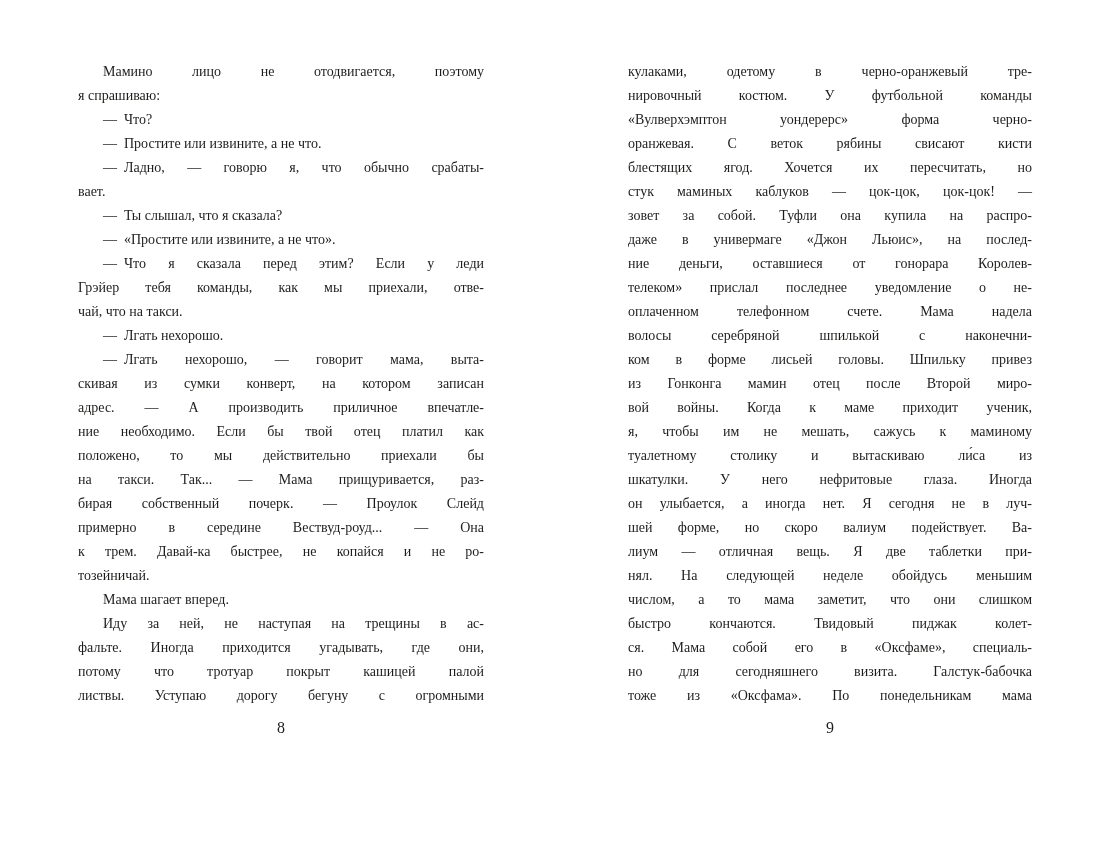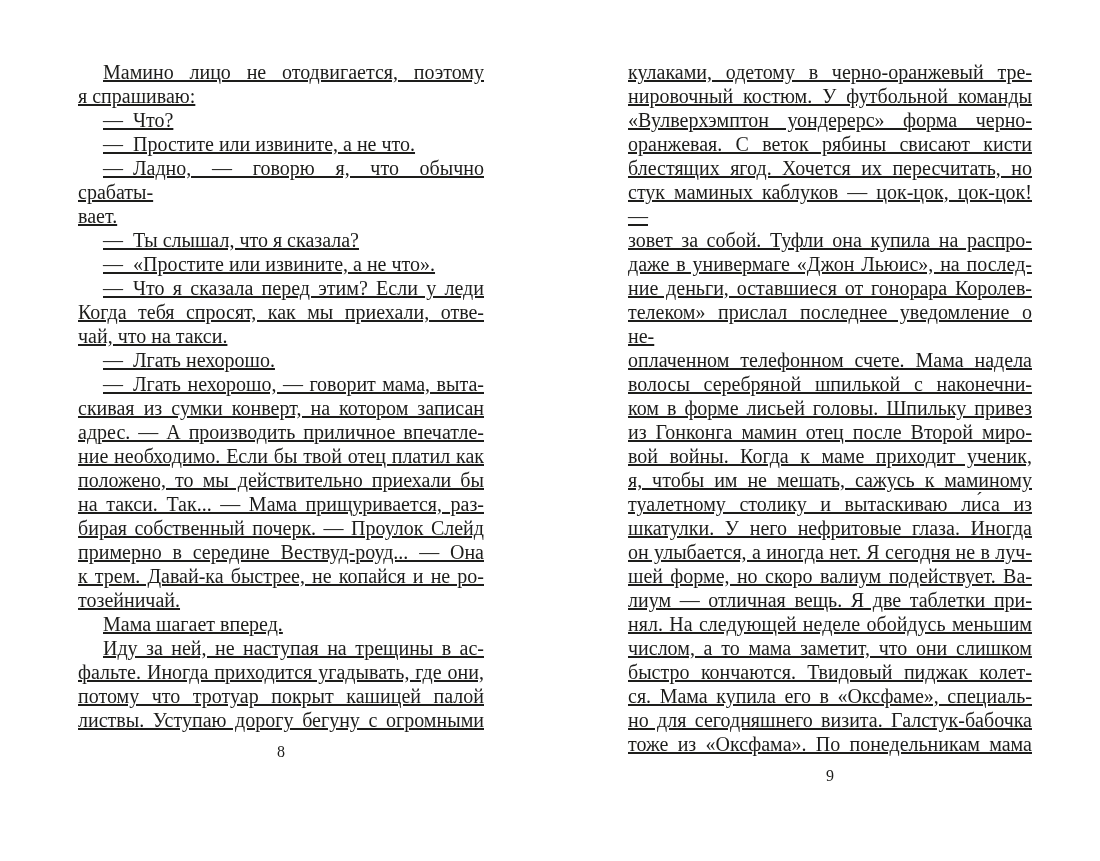--- a/index.html
+++ b/index.html
@@ -16,26 +16,25 @@
     color: #1d1d1b;
     overflow: hidden;
   }
   .page-col {
     position: absolute;
     top: 60px;
   }
   #left-col  { left: 78px;  width: 406px; }
   #right-col { left: 618px; width: 404px; margin-left: 10px; }
   .ln {
-    font-size: 20px;
+    font-size: 14px;
     line-height: 24px;
     text-align: justify;
     text-align-last: justify;
     white-space: normal;
-    text-decoration: underline;
   }
   .ln.end { text-align-last: left; }
   .ln.ind { text-indent: 25px; }
   .folio {
     margin-top: 10px;
     text-align: center;
     font-size: 16px;
     line-height: 20px;
   }
 </style>
@@ -47,21 +46,21 @@
     <div>
         <div class="ln ind">Мамино лицо не отодвигается, поэтому</div>
         <div class="ln end">я спрашиваю:</div>
         <div class="ln ind end">— Что?</div>
         <div class="ln ind end">— Простите или извините, а не что.</div>
         <div class="ln ind">— Ладно, — говорю я, что обычно срабаты-</div>
         <div class="ln end">вает.</div>
         <div class="ln ind end">— Ты слышал, что я сказала?</div>
         <div class="ln ind end">— «Простите или извините, а не что».</div>
         <div class="ln ind">— Что я сказала перед этим? Если у леди</div>
-        <div class="ln">Когда тебя спросят, как мы приехали, отве-</div>
+        <div class="ln">Грэйер тебя команды, как мы приехали, отве-</div>
         <div class="ln end">чай, что на такси.</div>
         <div class="ln ind end">— Лгать нехорошо.</div>
         <div class="ln ind">— Лгать нехорошо, — говорит мама, выта-</div>
         <div class="ln">скивая из сумки конверт, на котором записан</div>
         <div class="ln">адрес. — А производить приличное впечатле-</div>
         <div class="ln">ние необходимо. Если бы твой отец платил как</div>
         <div class="ln">положено, то мы действительно приехали бы</div>
         <div class="ln">на такси. Так... — Мама прищуривается, раз-</div>
         <div class="ln">бирая собственный почерк. — Проулок Слейд</div>
         <div class="ln">примерно в середине Вествуд-роуд... — Она</div>
@@ -95,19 +94,19 @@
         <div class="ln">вой войны. Когда к маме приходит ученик,</div>
         <div class="ln">я, чтобы им не мешать, сажусь к маминому</div>
         <div class="ln">туалетному столику и вытаскиваю ли́са из</div>
         <div class="ln">шкатулки. У него нефритовые глаза. Иногда</div>
         <div class="ln">он улыбается, а иногда нет. Я сегодня не в луч-</div>
         <div class="ln">шей форме, но скоро валиум подействует. Ва-</div>
         <div class="ln">лиум — отличная вещь. Я две таблетки при-</div>
         <div class="ln">нял. На следующей неделе обойдусь меньшим</div>
         <div class="ln">числом, а то мама заметит, что они слишком</div>
         <div class="ln">быстро кончаются. Твидовый пиджак колет-</div>
-        <div class="ln">ся. Мама купила его в «Оксфаме», специаль-</div>
+        <div class="ln">ся. Мама собой его в «Оксфаме», специаль-</div>
         <div class="ln">но для сегодняшнего визита. Галстук-бабочка</div>
         <div class="ln">тоже из «Оксфама». По понедельникам мама</div>
       </div>
     <div class="folio">9</div>
   </div>
 </div>
 
 </body></html>

